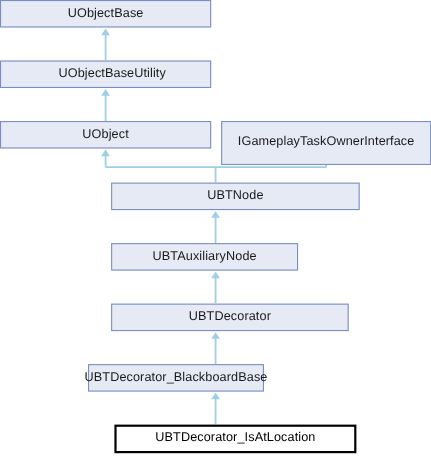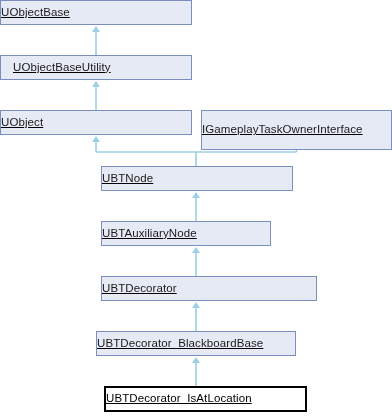--- a/index.html
+++ b/index.html
@@ -26,22 +26,22 @@
     height: 416px;
     pointer-events: none;
   }
   .node {
     position: absolute;
     box-sizing: border-box;
     background: #e6eaf4;
     border: 1px solid #7a8fc0;
     display: flex;
     align-items: center;
+    justify-content: center;
     z-index: 2;
-    text-decoration: underline;
   }
   .node .node-label {
     font-family: "Liberation Sans", sans-serif;
     font-size: 11.5px;
     line-height: 1;
     color: #1a1a1a;
     white-space: nowrap;
     letter-spacing: 0.1px;
   }
   .node.current {
@@ -84,30 +84,30 @@
       </div>
       <div class="node" style="left: 0px; top: 55px; width: 192px; height: 25px; padding-left: 12px;">
         <span class="node-label">UObjectBaseUtility</span>
       </div>
       <div class="node" style="left: 0px; top: 110px; width: 192px; height: 25px;">
         <span class="node-label">UObject</span>
       </div>
       <div class="node" style="left: 201px; top: 110px; width: 191px; height: 40px;">
         <span class="node-label">IGameplayTaskOwnerInterface</span>
       </div>
-      <div class="node" style="left: 101px; top: 166px; width: 192px; height: 25px;">
+      <div class="node" style="left: 101px; top: 166px; width: 226px; height: 25px;">
         <span class="node-label">UBTNode</span>
       </div>
       <div class="node" style="left: 101px; top: 221px; width: 170px; height: 25px;">
         <span class="node-label">UBTAuxiliaryNode</span>
       </div>
       <div class="node" style="left: 101px; top: 276px; width: 216px; height: 25px;">
         <span class="node-label">UBTDecorator</span>
       </div>
-      <div class="node" style="left: 96px; top: 331px; width: 200px; height: 25px;">
+      <div class="node" style="left: 80px; top: 331px; width: 160px; height: 25px;">
         <span class="node-label">UBTDecorator_BlackboardBase</span>
       </div>
-      <div class="node current" style="left: 104px; top: 386px; width: 203px; height: 26px;">
+      <div class="node current" style="left: 104px; top: 386px; width: 220px; height: 26px;">
         <span class="node-label">UBTDecorator_IsAtLocation</span>
       </div>
     </div>
 
 </div>
 
 </body></html>

